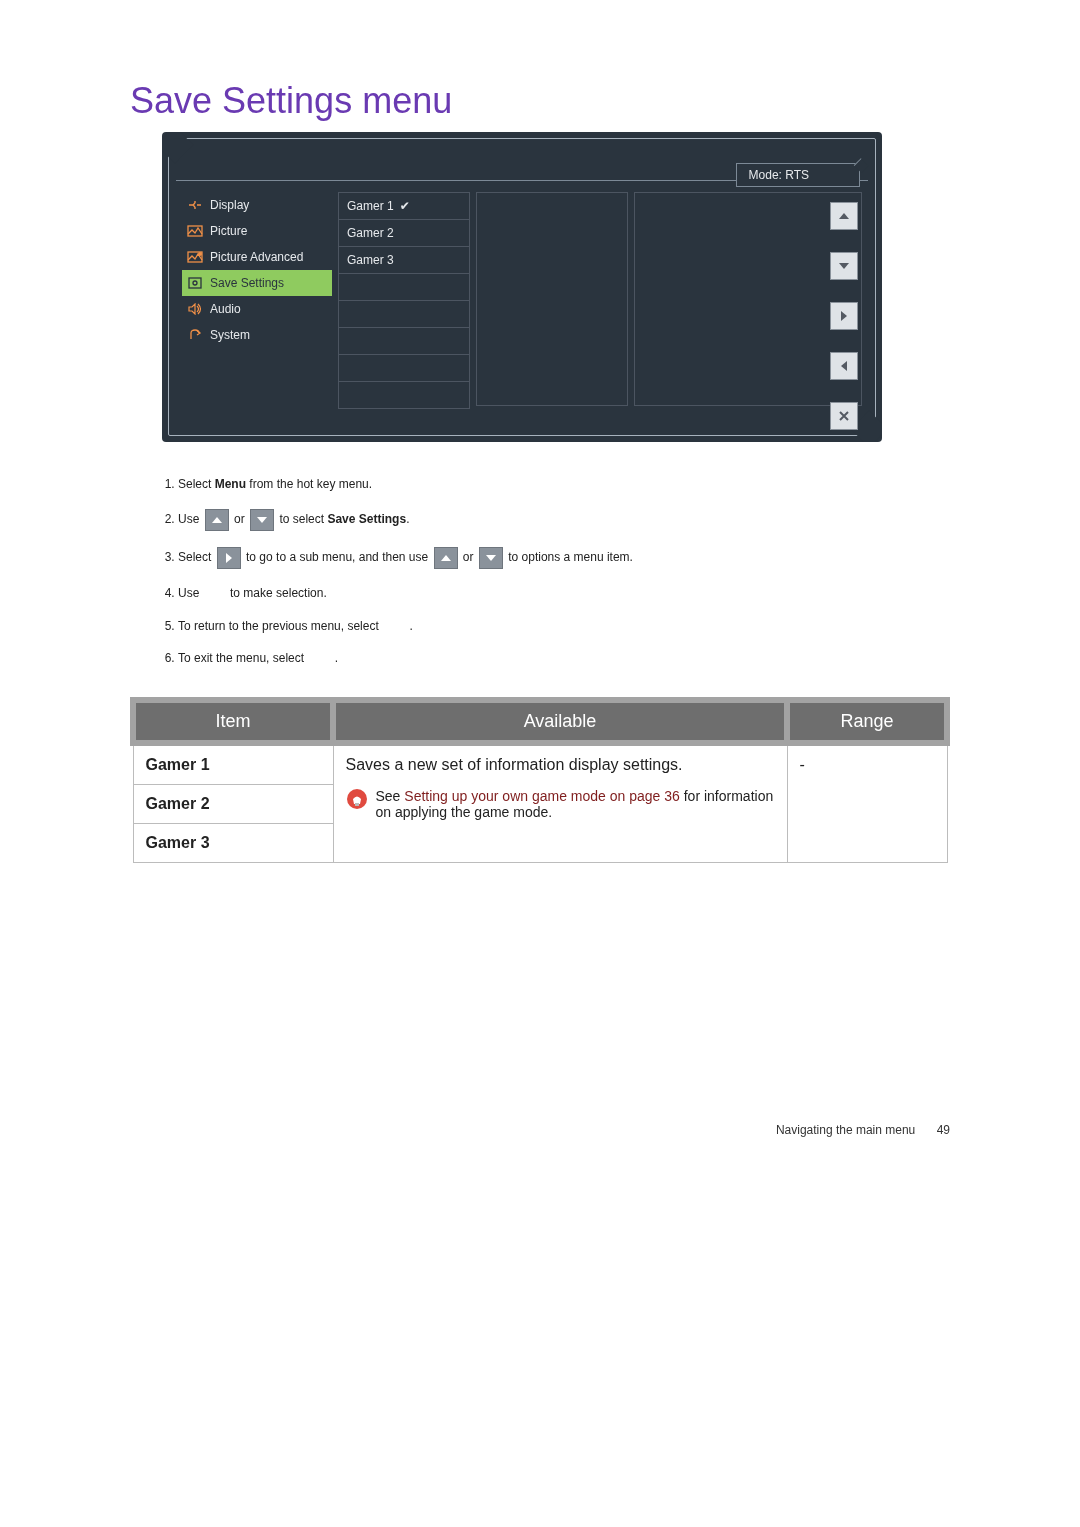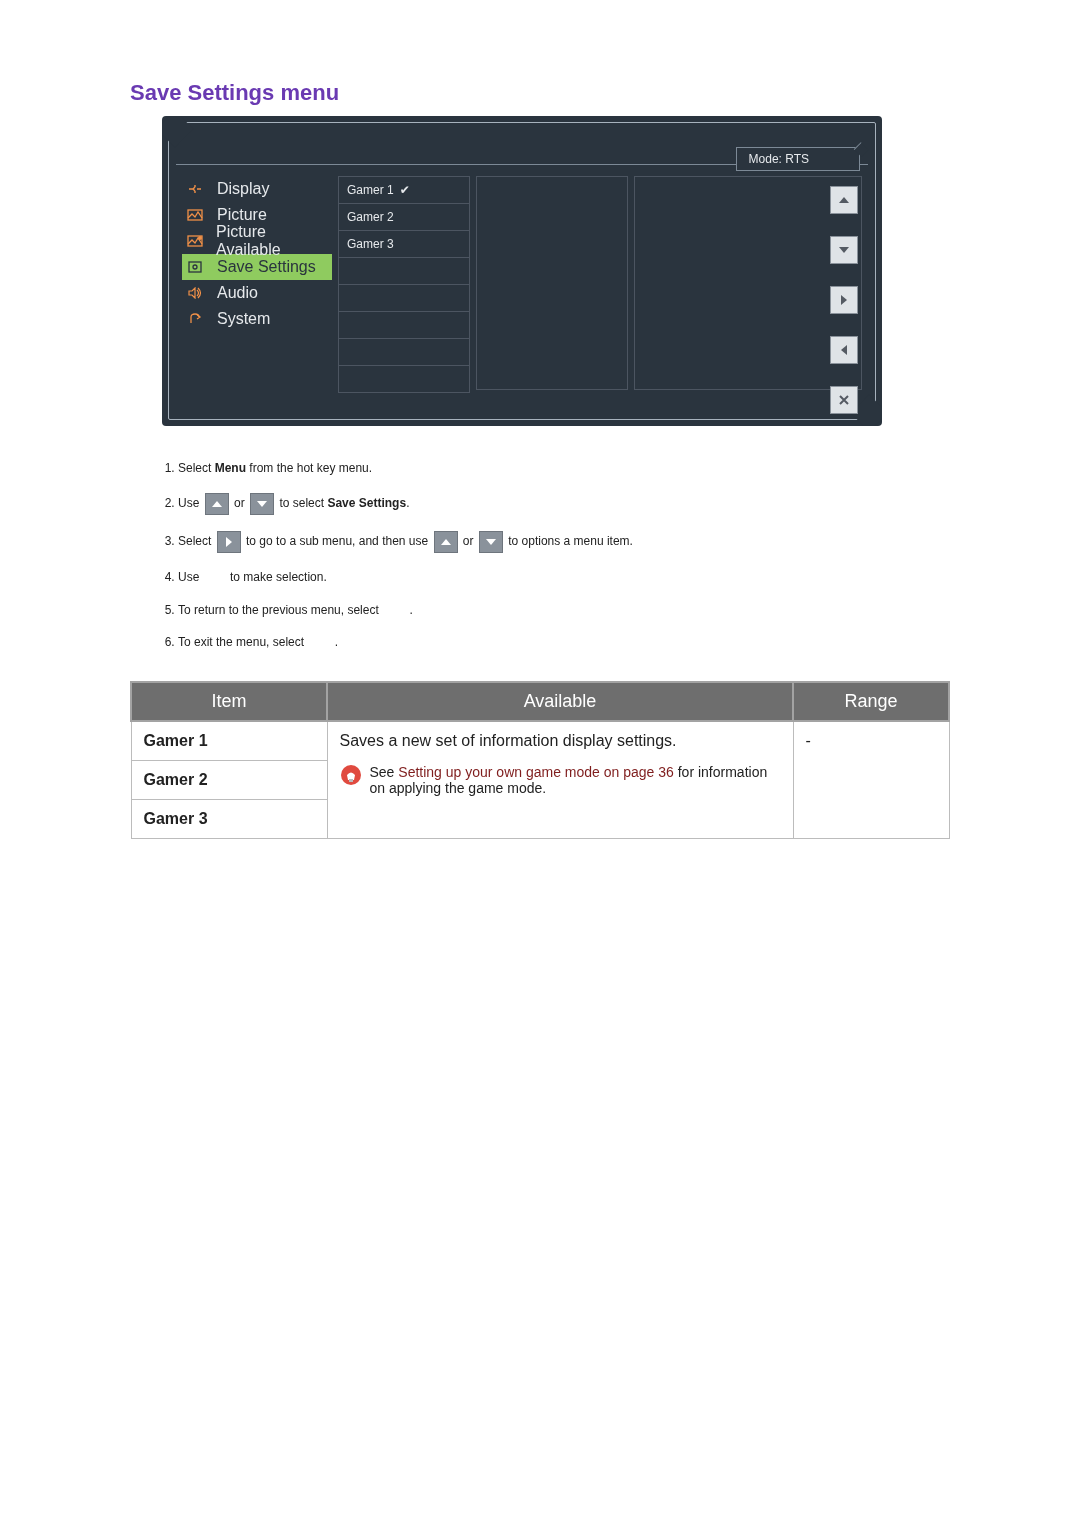--- a/index.html
+++ b/index.html
@@ -9,22 +9,22 @@
     font-family: Arial, Helvetica, sans-serif;
     color: #222;
     width: 1080px;
   }
   .page {
     padding: 80px 130px 60px 130px;
     box-sizing: border-box;
   }
   h1.heading {
     color: #6a3ab2;
-    font-weight: bold;
-    font-size: 22px;
+    font-weight: normal;
+    font-size: 36px;
     margin: 0 0 10px 0;
   }
   .intro {
     font-size: 17px;
     line-height: 1.5;
     margin-bottom: 30px;
   }
 
   
   .osd-wrap {
@@ -96,25 +96,25 @@
     top: 60px; left: 20px; right: 20px; bottom: 10px;
     display: flex;
     gap: 6px;
   }
   .sidebar {
     width: 150px;
   }
   .side-item {
     display: flex;
     align-items: center;
-    gap: 13px;
+    gap: 6px;
     height: 26px;
     padding: 0 4px;
     color: #e6e9ec;
-    font-size: 16px;
+    font-size: 12px;
   }
   .side-item.active {
     background: #8fcb5f;
     color: #2a343e;
   }
   .side-item.active .side-label { color: #2a343e; }
   .side-ico {
     width: 18px; height: 14px;
     display: inline-flex;
     align-items: center;
@@ -190,21 +190,21 @@
     width: 100%;
     border-collapse: collapse;
     font-size: 16px;
     margin-top: 10px;
   }
   table.ftable th {
     background: #6e6e6e;
     color: #fff;
     font-weight: normal;
     padding: 8px 12px;
-    border: 2px solid #a3a3a3;
+    border: 6px solid #a3a3a3;
     font-size: 18px;
   }
   table.ftable td {
     border: 1px solid #bcbcbc;
     padding: 10px 12px;
     vertical-align: top;
   }
   .item-bold { font-weight: bold; }
   .tip-row {
     display: flex;
@@ -260,21 +260,21 @@
             <span class="side-label">Picture</span>
           </div>
           <div class="side-item">
             <span class="side-ico">
               <svg width="16" height="12" viewBox="0 0 16 12">
                   <rect x="1" y="1" width="14" height="10" stroke="currentColor" fill="none" stroke-width="1.3"></rect>
                   <path d="M1 9 L5 5 L8 8 L11 3 L15 9" stroke="currentColor" fill="none" stroke-width="1.3"></path>
                   <circle cx="13" cy="3" r="2" fill="currentColor"></circle>
                 </svg>
             </span>
-            <span class="side-label">Picture Available</span>
+            <span class="side-label">Picture Advanced</span>
           </div>
           <div class="side-item active">
             <span class="side-ico">
               <svg width="16" height="12" viewBox="0 0 16 12">
                   <rect x="2" y="1" width="12" height="10" stroke="currentColor" fill="none" stroke-width="1.3"></rect>
                   <circle cx="8" cy="6" r="2" stroke="currentColor" fill="none" stroke-width="1.3"></circle>
                 </svg>
             </span>
             <span class="side-label">Save Settings</span>
           </div>
@@ -443,13 +443,17 @@
       </tr>
       <tr>
           <td class="item-bold">Gamer 2</td>
         </tr>
       <tr>
           <td class="item-bold">Gamer 3</td>
         </tr>
     </tbody>
   </table>
 
+  <div class="footer">
+    <span>Navigating the main menu</span>
+    <span class="pg">49</span>
+  </div>
 </div>
 
 </body></html>

